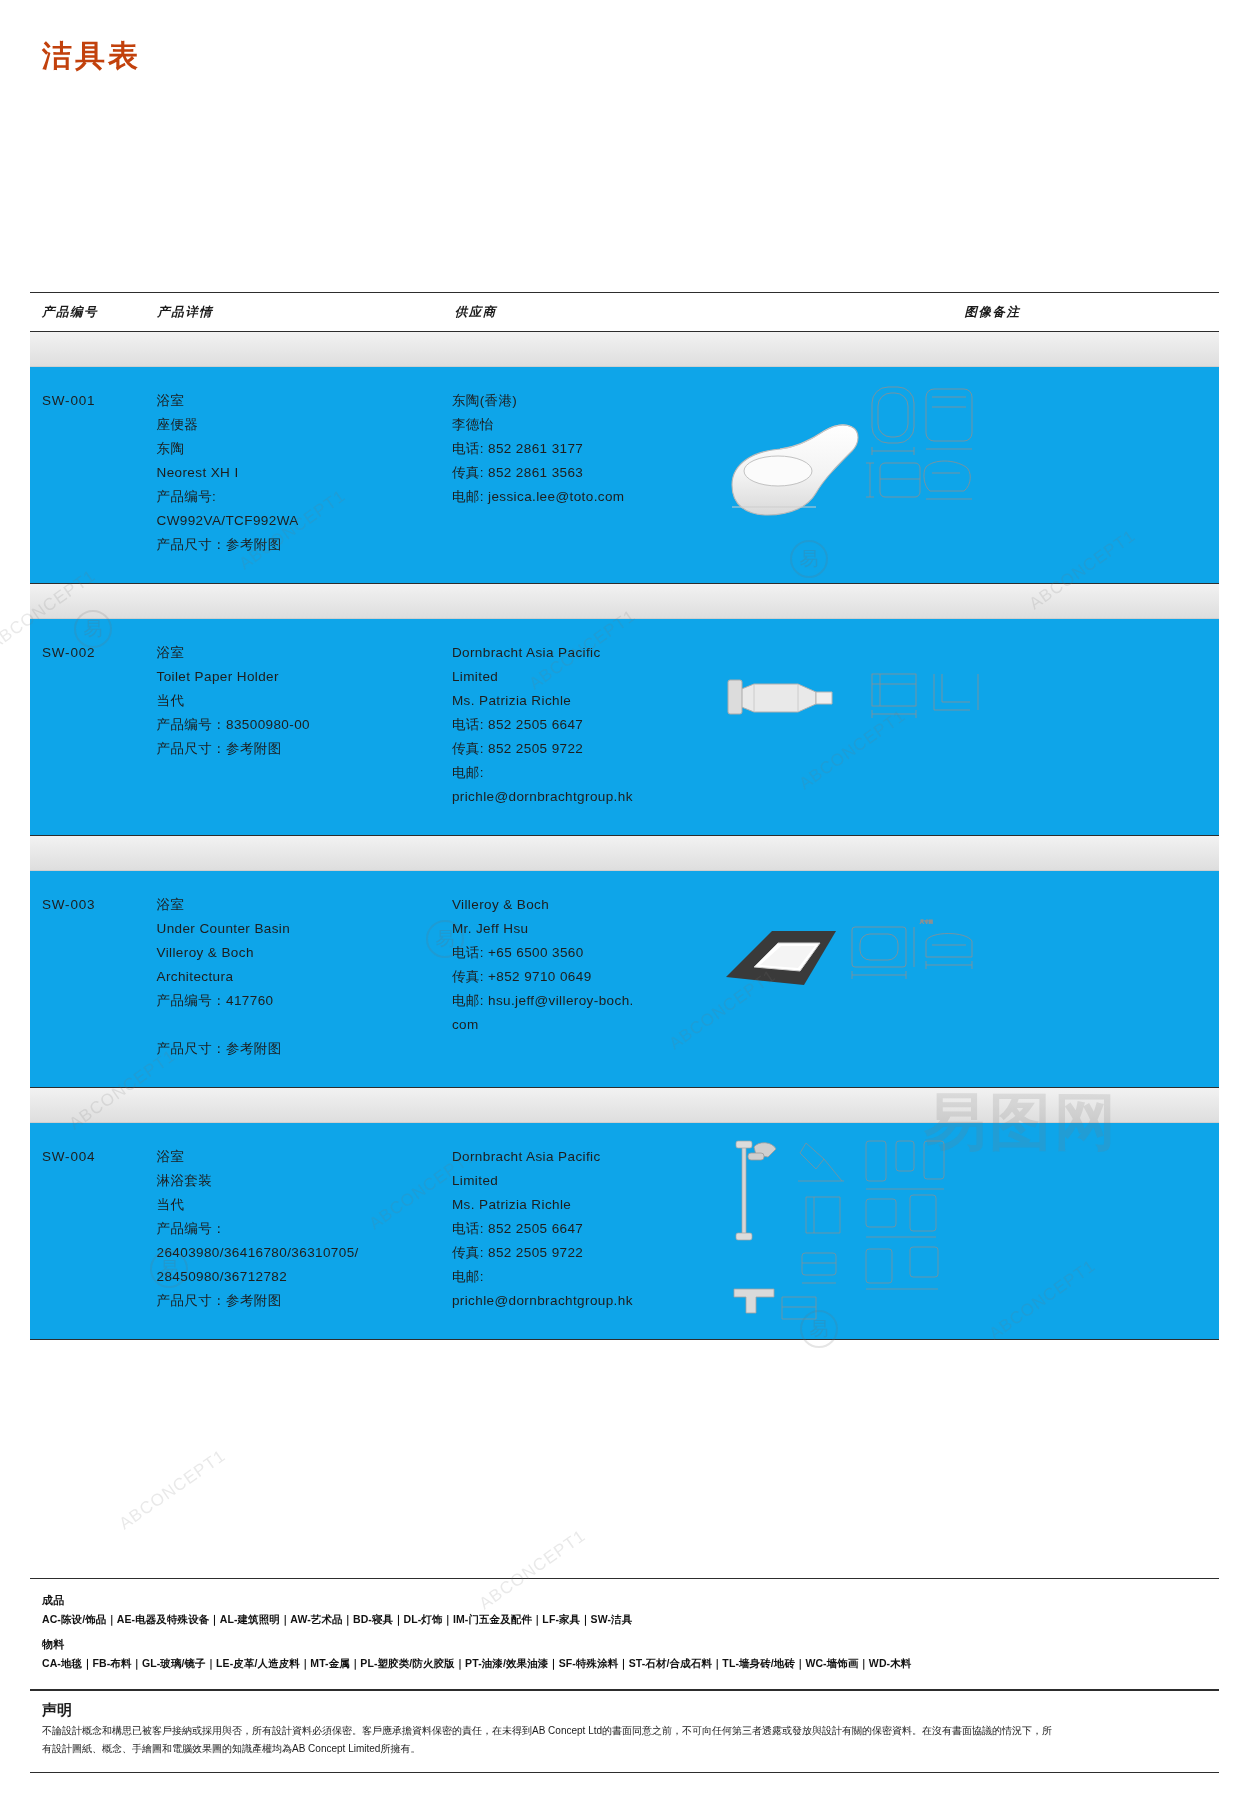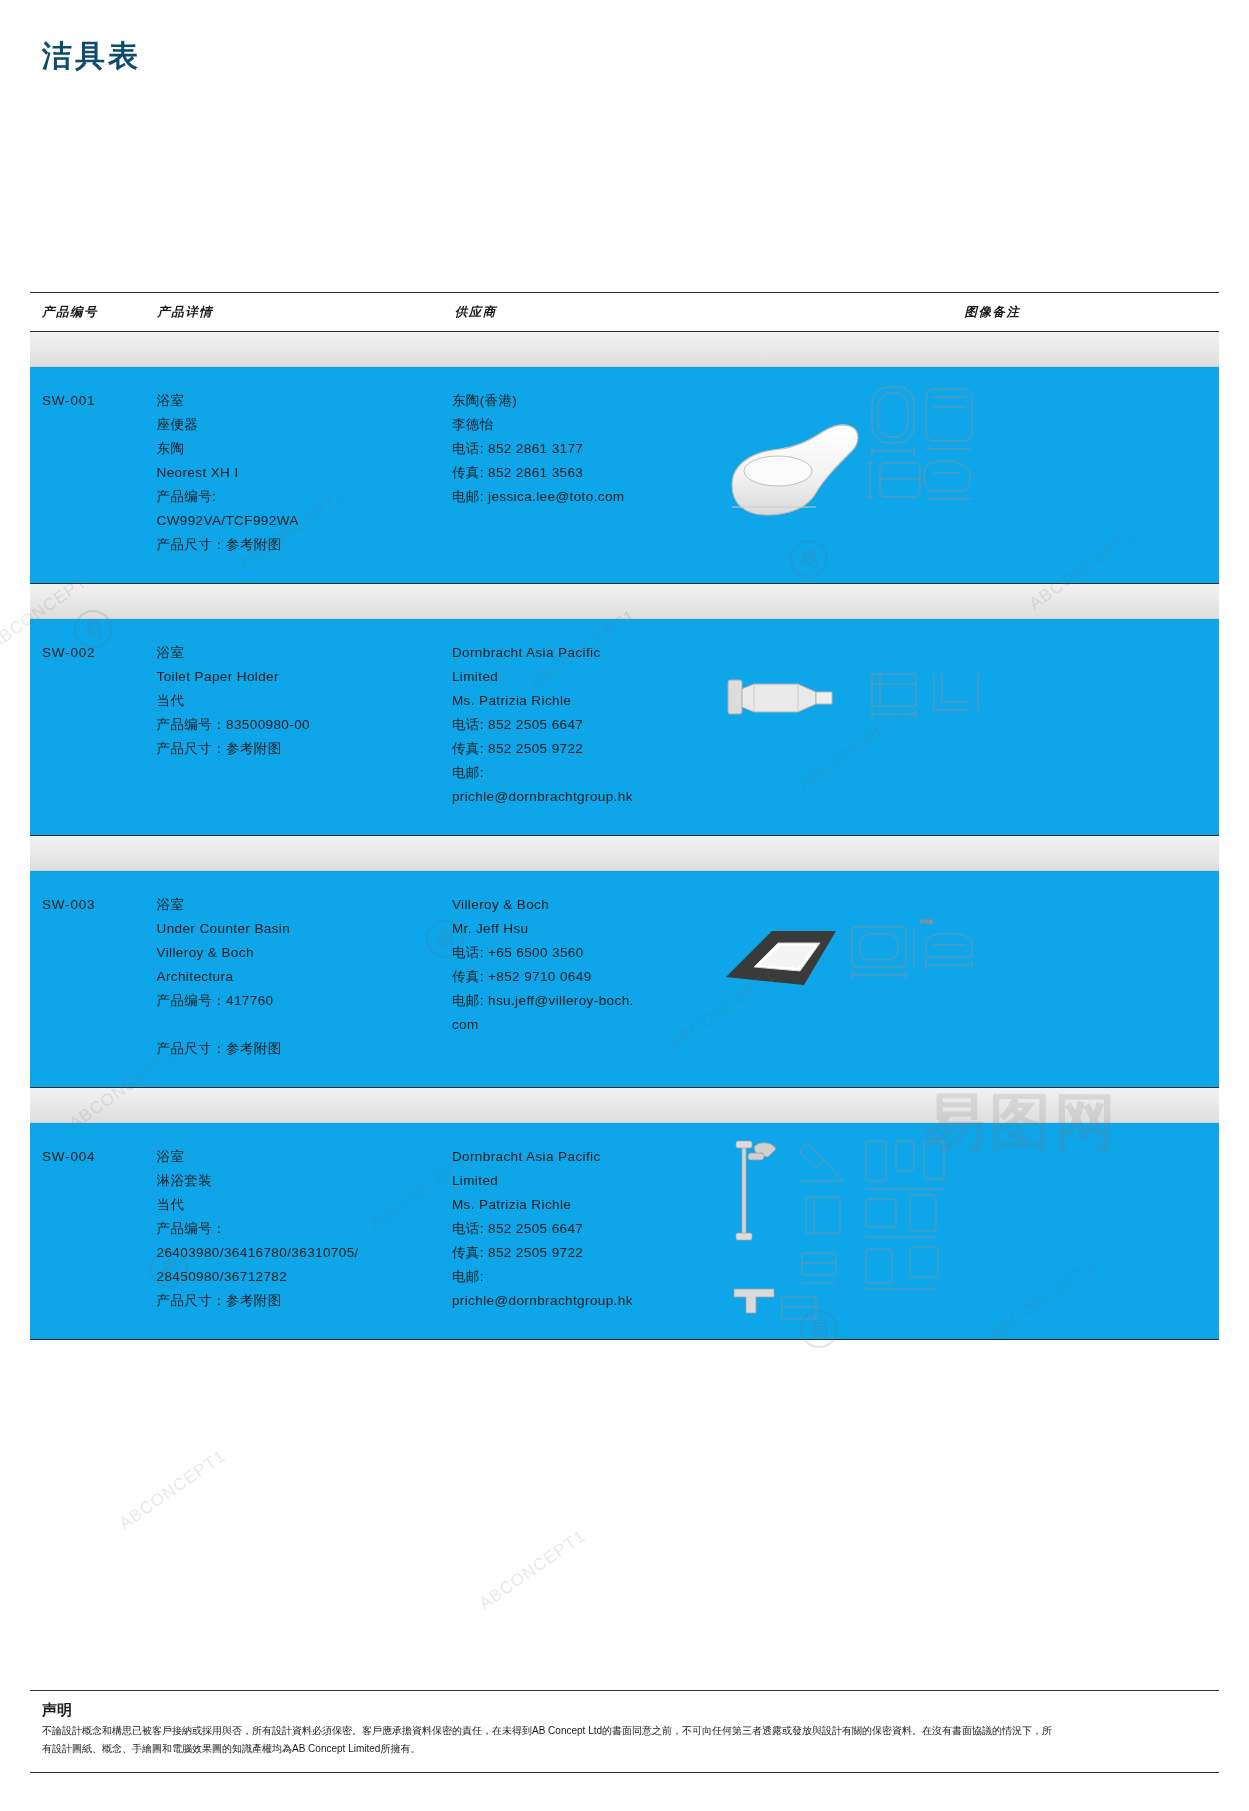--- a/index.html
+++ b/index.html
@@ -58,21 +58,21 @@
     font-weight: bold;
   }
   
   .doc-title {
     position: absolute;
     left: 42px;
     top: 36px;
     font-size: 30px;
     font-weight: bold;
     letter-spacing: 3px;
-    color: #0c4a6e;
+    color: #c2410c;
     font-family: "DejaVu Sans", sans-serif;
   }
   .meta {
     position: absolute;
     left: 42px;
     top: 92px;
     width: 560px;
     font-size: 12.5px;
     color: #5a5a5a;
   }
@@ -443,20 +443,26 @@
               <path d="M62 160 L96 160 L96 182 L62 182 Z"></path>
               <path d="M62 170 L96 170"></path>
             </g>
           </g>
         </svg>
       </div>
       <div class="cell c5"></div>
     </div>
   </div>
 
+  <div class="legend">
+    <div class="lg-title">成品</div>
+    <div class="lg-line">AC-陈设/饰品｜AE-电器及特殊设备｜AL-建筑照明｜AW-艺术品｜BD-寝具｜DL-灯饰｜IM-门五金及配件｜LF-家具｜SW-洁具</div>
+    <div class="lg-title">物料</div>
+    <div class="lg-line">CA-地毯｜FB-布料｜GL-玻璃/镜子｜LE-皮革/人造皮料｜MT-金属｜PL-塑胶类/防火胶版｜PT-油漆/效果油漆｜SF-特殊涂料｜ST-石材/合成石料｜TL-墙身砖/地砖｜WC-墙饰画｜WD-木料</div>
+  </div>
 
   <div class="disclaimer">
     <div class="dc-title">声明</div>
     <div>不論設計概念和構思已被客戶接納或採用與否，所有設計資料必須保密。客戶應承擔資料保密的責任，在未得到AB Concept Ltd的書面同意之前，不可向任何第三者透露或發放與設計有關的保密資料。在沒有書面協議的情況下，所</div>
     <div>有設計圖紙、概念、手繪圖和電腦效果圖的知識產權均為AB Concept Limited所擁有。</div>
   </div>
 
   <div class="wm-layer">
     <div class="wm-text" style="left:-20px; top:600px; transform:rotate(-35deg);">ABCONCEPT1</div>
     <div class="wm-text" style="left:230px; top:520px; transform:rotate(-35deg);">ABCONCEPT1</div>

